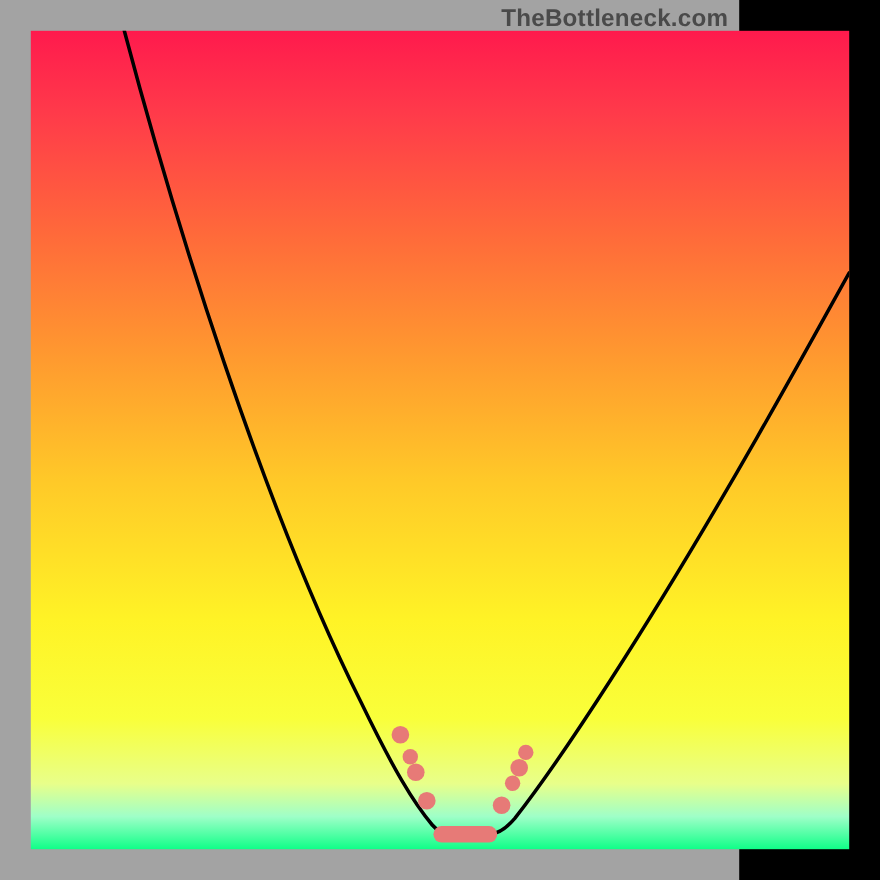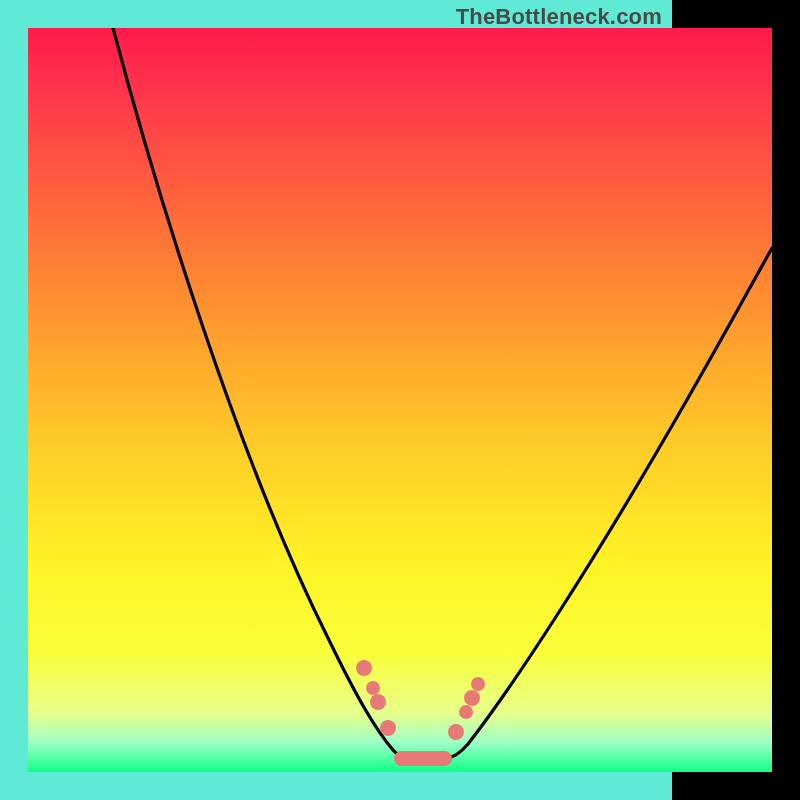--- a/index.html
+++ b/index.html
@@ -9,21 +9,21 @@
     height: 800px;
     background: #000;
     overflow: hidden;
   }
   .frame {
     position: absolute;
     left: 0;
     top: 0;
     width: 672px;
     height: 800px;
-    background: #5eead4;
+    background: #a3a3a3;
   }
   .plot {
     position: absolute;
     left: 28px;
     top: 28px;
     width: 744px;
     height: 744px;
     background: linear-gradient(to bottom,
       #ff1a4d 0%,
       #ff3a4a 10%,

